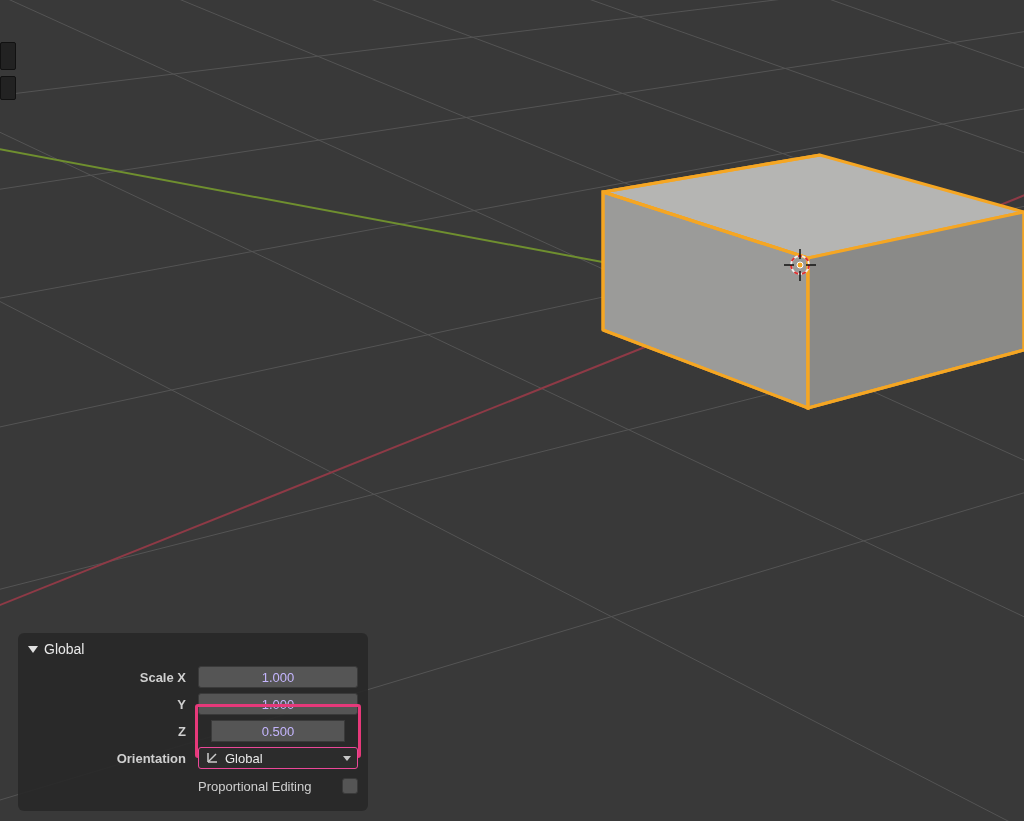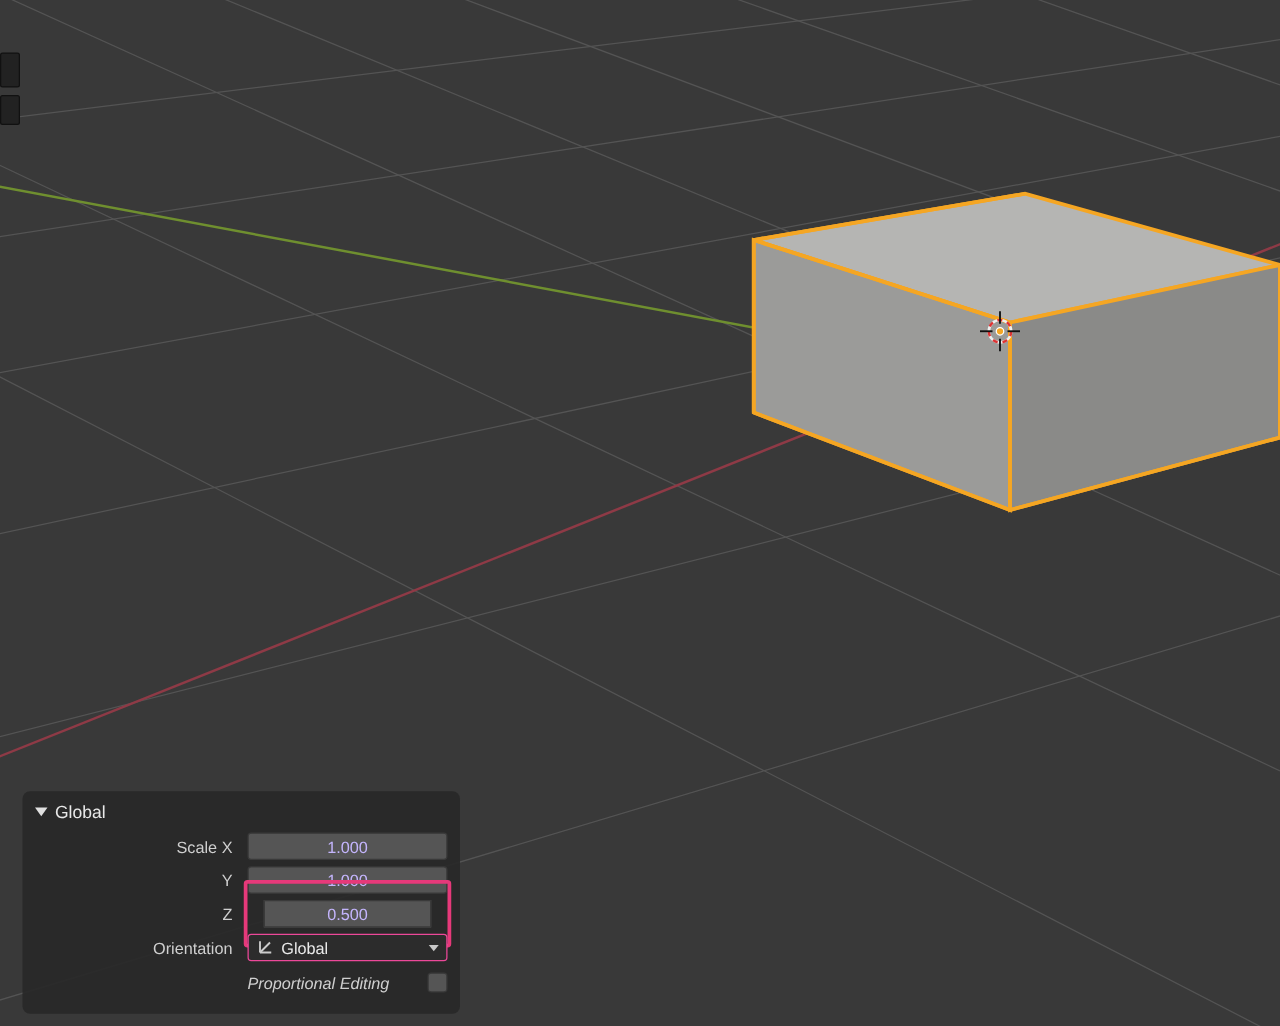--- a/index.html
+++ b/index.html
@@ -39,20 +39,21 @@
     display: flex; align-items: center;
     height: 24px;
     margin-bottom: 3px;
   }
   .panel-row .row-label {
     width: 170px;
     text-align: right;
     padding-right: 12px;
     color: #cfcfcf;
     font-size: 13px;
+    font-weight: bold;
   }
   .panel-row .row-field {
     flex: 1;
     display: flex;
     align-items: center;
   }
 
   .num-input {
     flex: 1;
     height: 22px;
@@ -221,20 +222,20 @@
             <line x1="3" y1="11" x2="12" y2="11" stroke="#ccc" stroke-width="1.5"></line>
             <line x1="3" y1="11" x2="3" y2="2" stroke="#ccc" stroke-width="1.5"></line>
           </svg>
         </span>
         <span class="select-text">Global</span>
         <span class="chev-down"></span>
       </div>
     </div>
   </div>
 
-  <div class="panel-row" style="margin-top:4px;font-style:italic;">
+  <div class="panel-row" style="margin-top:4px;">
     <div class="row-label"></div>
     <div class="row-field" style="justify-content:flex-start; gap:10px;">
       <span style="flex:1; color:#cfcfcf;">Proportional Editing</span>
       <span class="checkbox"></span>
     </div>
   </div>
 </div>
 
 </body></html>

